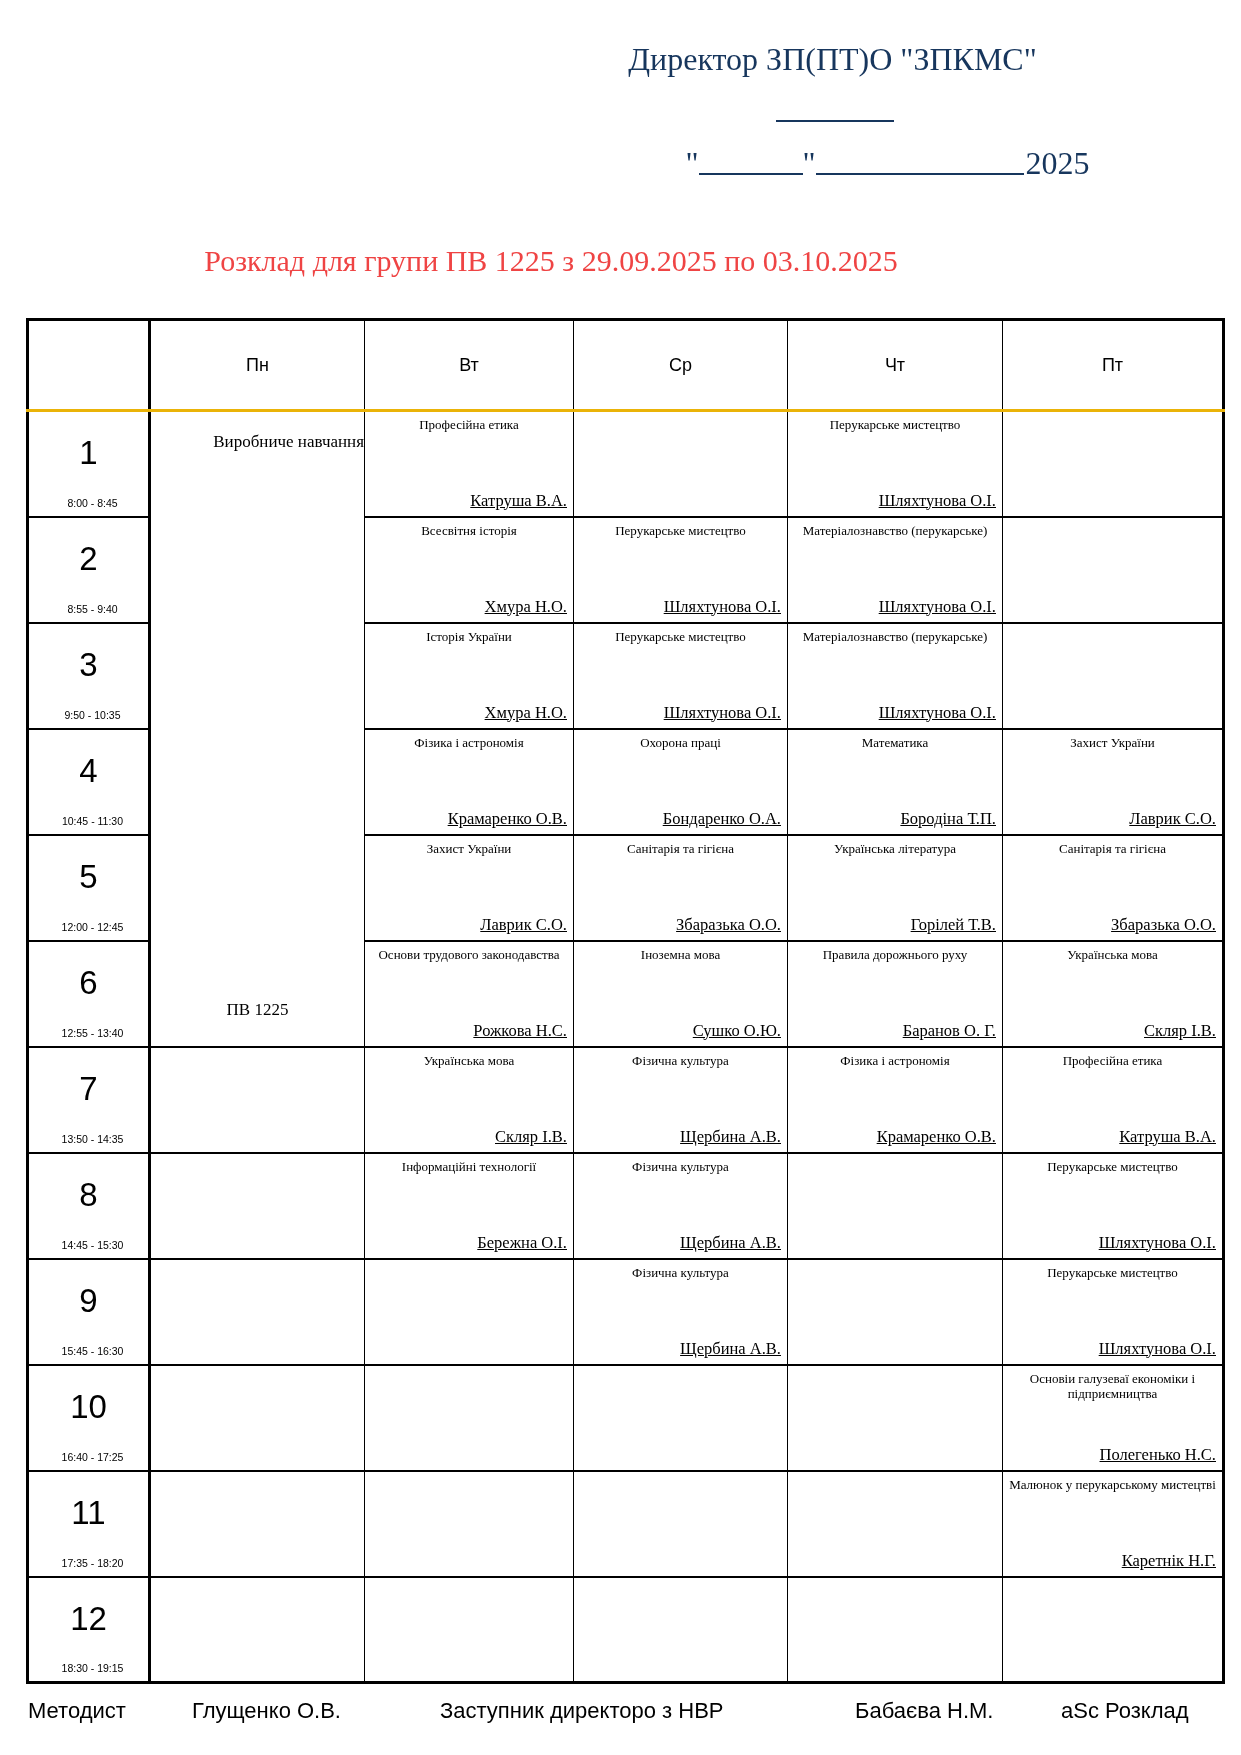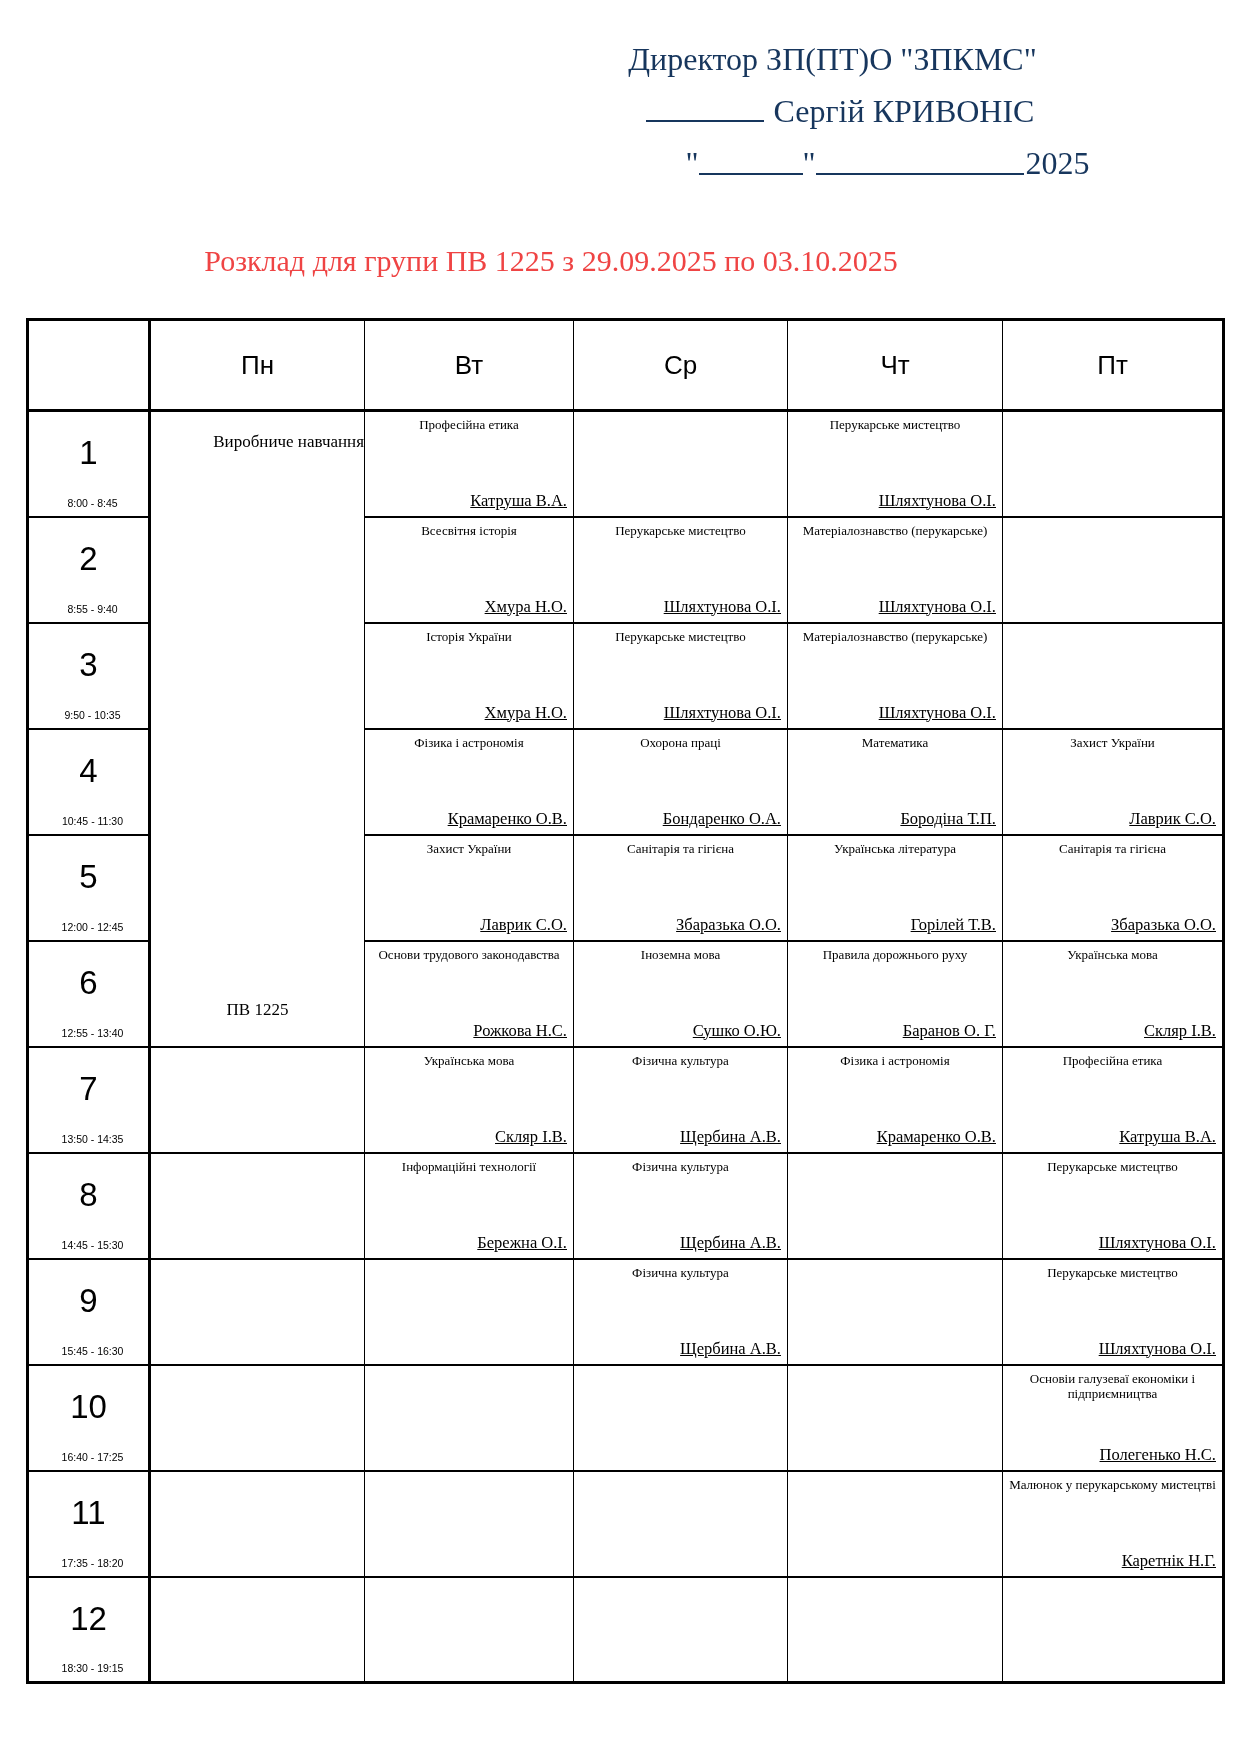--- a/index.html
+++ b/index.html
@@ -18,22 +18,22 @@
   .u3{width:208px;margin-right:2px;}
 
   
   .sched-title{position:absolute;left:26px;top:244px;width:1050px;text-align:center;
                font-size:30px;color:#ef4444;}
 
   
   table.sched{position:absolute;left:26px;top:318px;width:1196px;border-collapse:collapse;
               table-layout:fixed;border:3px solid #000;}
   .sched th,.sched td{border:1px solid #000;padding:0;}
-  .sched thead th{height:88px;border-bottom:3px solid #000000;font-family:"Liberation Sans",sans-serif;
-                  font-size:26px;font-weight:normal;text-align:center;vertical-align:middle;}
+  .sched thead th{height:88px;border-bottom:3px solid #eab308;font-family:"Liberation Sans",sans-serif;
+                  font-size:18px;font-weight:normal;text-align:center;vertical-align:middle;}
   .sched tr.data{height:106px;}
   .sched tr.data td{border-top:2px solid #000;border-bottom:2px solid #000;}
   .sched .tcol{border-right:3px solid #000 !important;}
   .sched td{vertical-align:top;position:relative;}
 
   .period-num{margin-top:24px;text-align:center;font-family:"Liberation Sans",sans-serif;
               font-size:33px;line-height:1;}
   .period-time{position:absolute;left:8px;right:0;bottom:7px;text-align:center;
                font-family:"Liberation Sans",sans-serif;font-size:10.5px;white-space:nowrap;}
 
@@ -49,21 +49,21 @@
   .foot span{position:absolute;white-space:nowrap;}
   .f1{left:28px;}  .f2{left:192px;} .f3{left:440px;} .f4{left:855px;} .f5{left:1061px;}
 </style>
 </head>
 <body>
 
 <div id="page">
 
   <div class="approval">
     <div class="appr-line2">Директор ЗП(ПТ)О "ЗПКМС"</div>
-    <div class="appr-line3"><span class="uline u1"></span><span>Сергій КРИВОНІС</span></div>
+    <div class="appr-line3"><span class="uline u1"></span></div>
     <div class="appr-line4"><span>"</span><span class="uline u2"></span><span>"</span><span class="uline u3"></span><span>2025</span></div>
   </div>
 
   <div class="sched-title">Розклад для групи ПВ 1225 з 29.09.2025 по 03.10.2025</div>
 
   <table class="sched">
     <colgroup>
       <col style="width:122px">
         <col style="width:215px">
         <col style="width:209px">
@@ -352,14 +352,21 @@
             <div class="tchr"></div>
           </td>
         <td>
             <div class="subj"></div>
             <div class="tchr"></div>
           </td>
       </tr>
     </tbody>
   </table>
 
+  <div class="foot">
+    <span class="f1">Методист</span>
+    <span class="f2">Глущенко О.В.</span>
+    <span class="f3">Заступник директоро з НВР</span>
+    <span class="f4">Бабаєва Н.М.</span>
+    <span class="f5">aSc Розклад</span>
+  </div>
 
 </div>
 
 </body></html>

